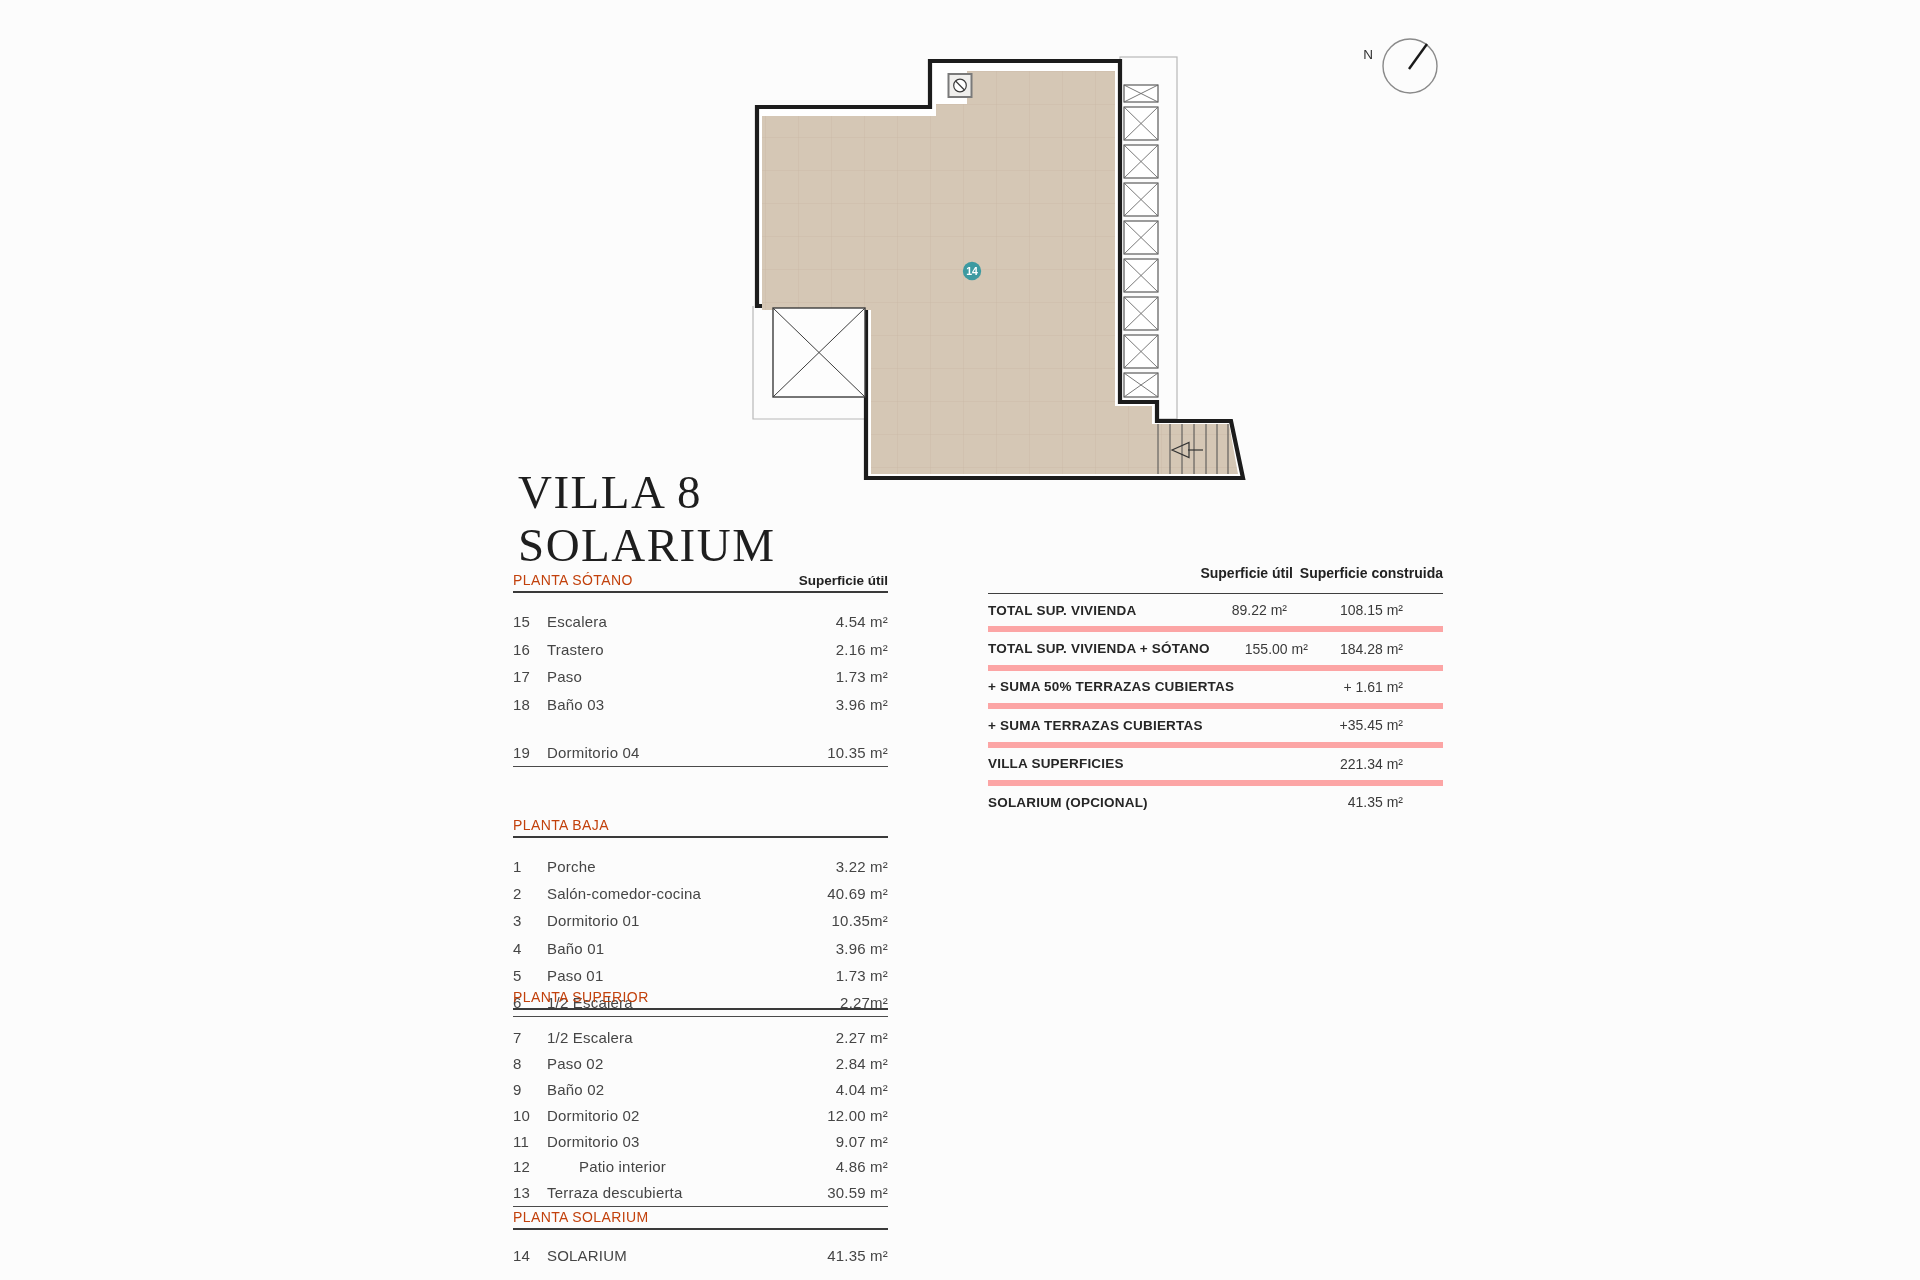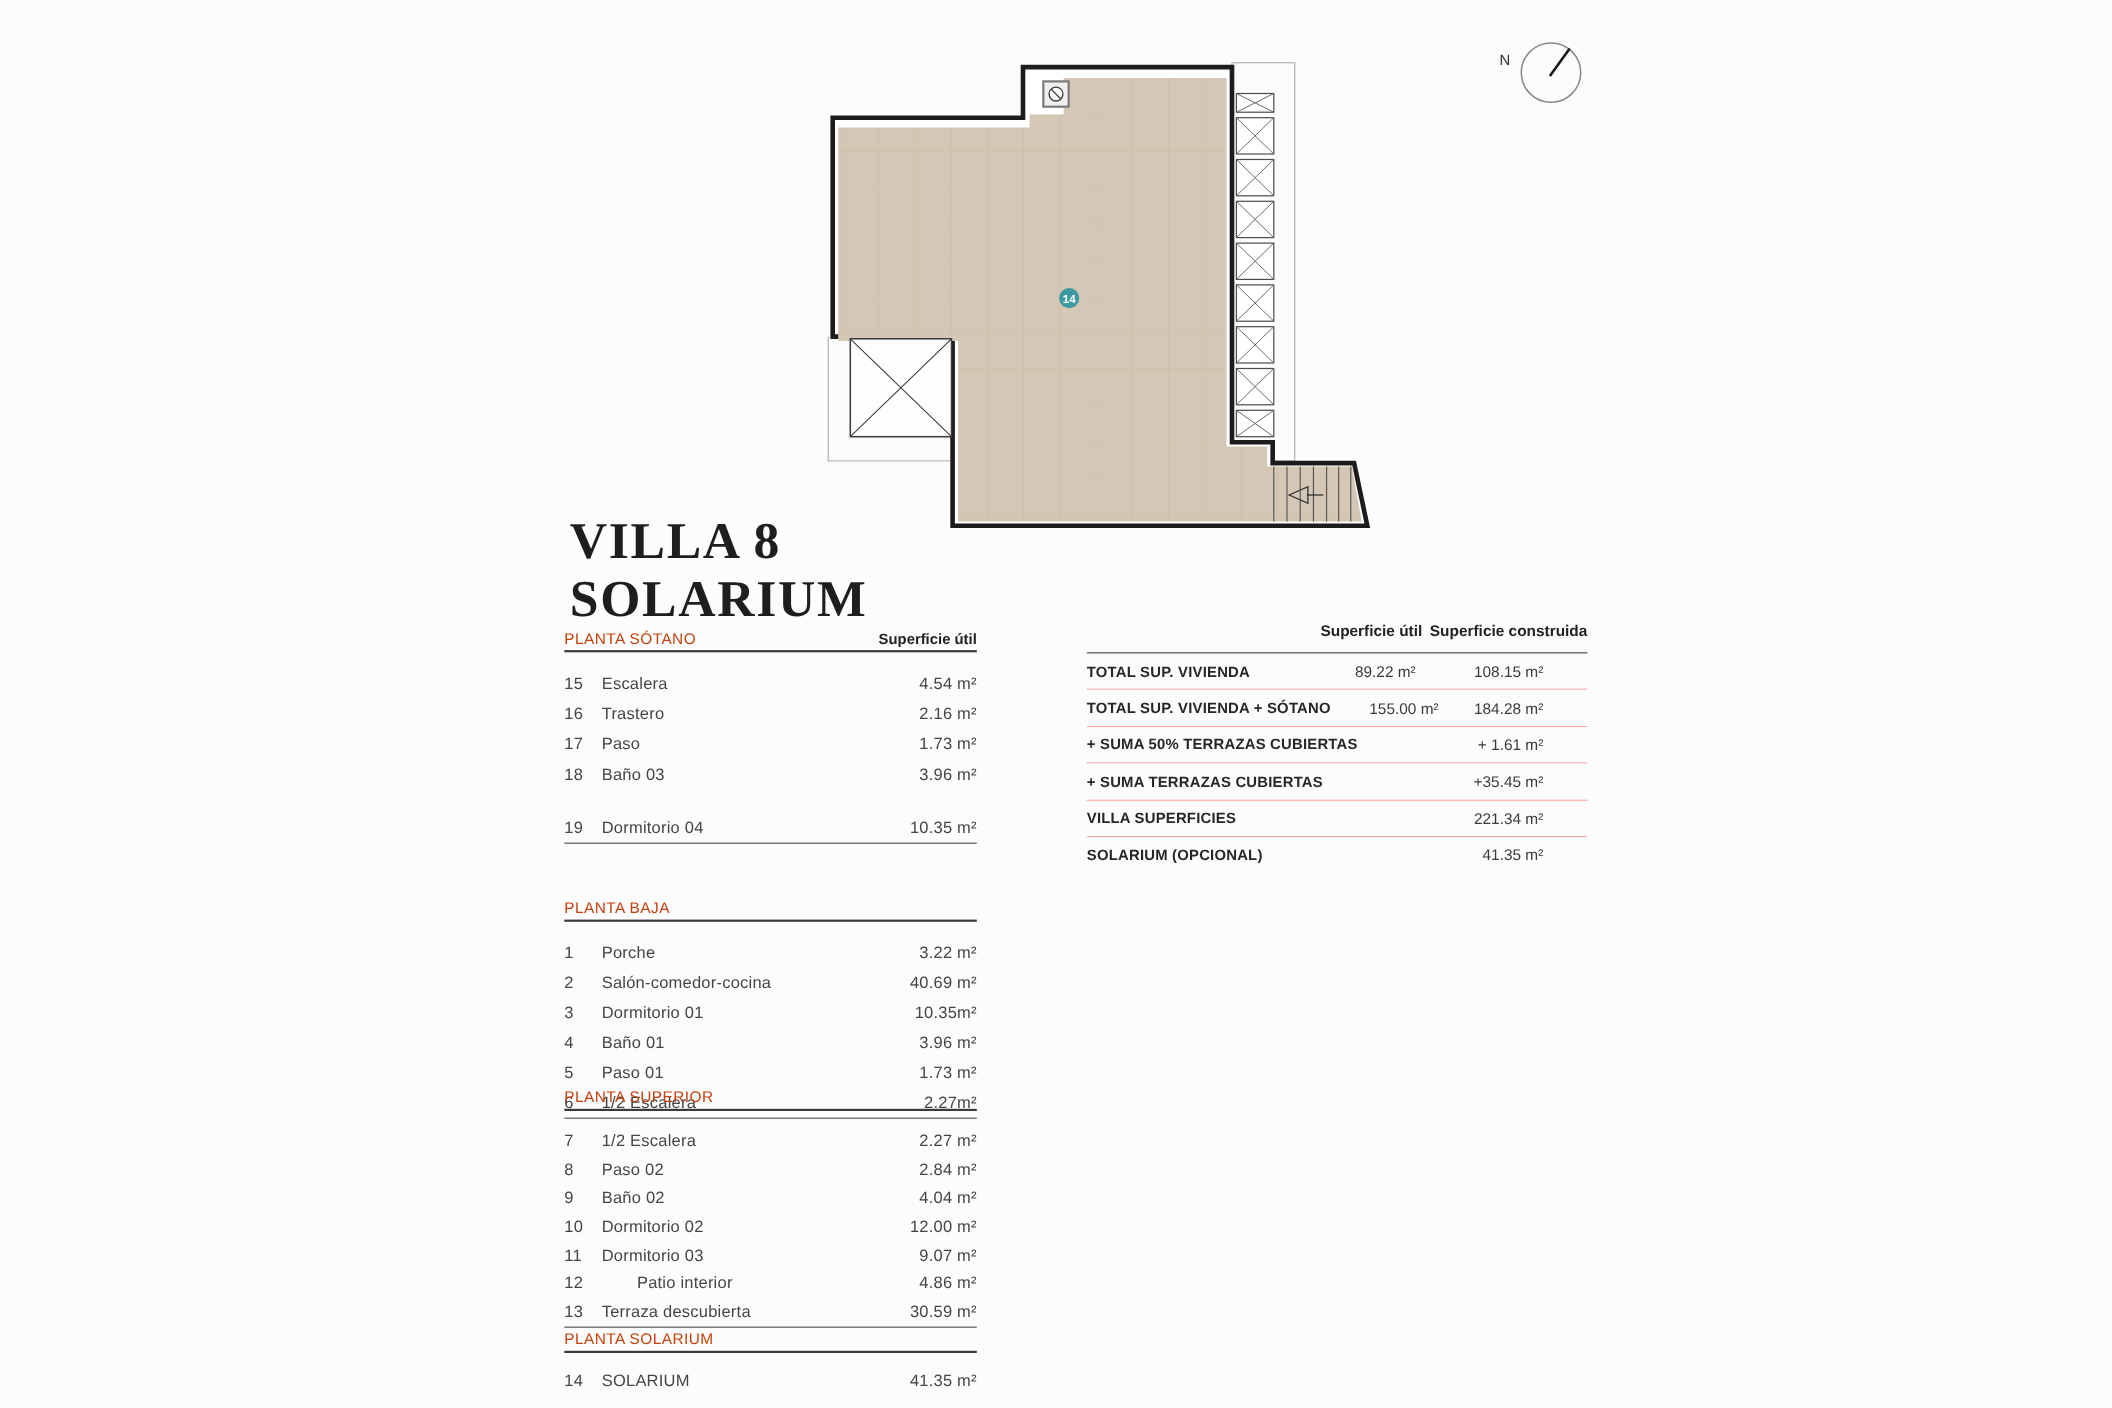--- a/index.html
+++ b/index.html
@@ -8,21 +8,21 @@
     background:#fcfcfc;
     font-family:"Liberation Sans","DejaVu Sans",sans-serif;
     color:#444;
   }
   svg.plan-layer{position:absolute;left:0;top:0;}
 
   
   .title{
     position:absolute;left:518px;top:466px;
     font-family:"Liberation Serif","DejaVu Serif",serif;
-    font-weight:700;font-size:47px;line-height:1.12;color:#1e1e1e;
+    font-weight:400;font-size:47px;line-height:1.12;color:#1e1e1e;
     letter-spacing:1.5px;
   }
 
   
   .floor-section{position:absolute;left:513px;width:375px;}
   .sec-head{
     display:flex;justify-content:space-between;align-items:flex-end;
     padding-bottom:3px;border-bottom:2px solid #3a3a3a;
   }
   .sec-title{font-size:14px;font-weight:normal;color:#c2410c;letter-spacing:.4px;}
@@ -32,21 +32,21 @@
   .frow{display:flex;align-items:center;font-size:15px;color:#454545;letter-spacing:.2px;}
   .r-num{width:34px;}
   .r-name{flex:1;}
   .r-area{text-align:right;white-space:nowrap;}
   .sec-rule{border-top:1.5px solid #4a4a4a;}
 
   
   .summary{position:absolute;left:988px;top:565px;width:455px;}
   .sum-head{display:flex;height:28px;align-items:flex-start;border-bottom:1.5px solid #3f3f3f;}
   .sum-head .cell{font-size:14px;font-weight:bold;color:#222;}
-  .sum-row{display:flex;align-items:center;height:32.4px;border-bottom:1px solid #fca5a5;}
+  .sum-row{display:flex;align-items:center;height:32.4px;border-bottom:6px solid #fca5a5;}
   .sum-row.last{border-bottom:none;}
   .sum-label{flex:1;font-size:13.5px;font-weight:bold;color:#262626;letter-spacing:.2px;white-space:nowrap;}
   .cell{box-sizing:border-box;}
   .cell-util{width:127px;text-align:right;}
   .cell-built{width:150px;text-align:right;}
   .sum-row .cell-util{padding-right:6px;}
   .sum-row .cell-built{padding-right:40px;}
   .sum-row .cell{font-size:14px;font-weight:normal;color:#3a3a3a;white-space:nowrap;}
   .sum-head .spacer{flex:1;}
 </style>

